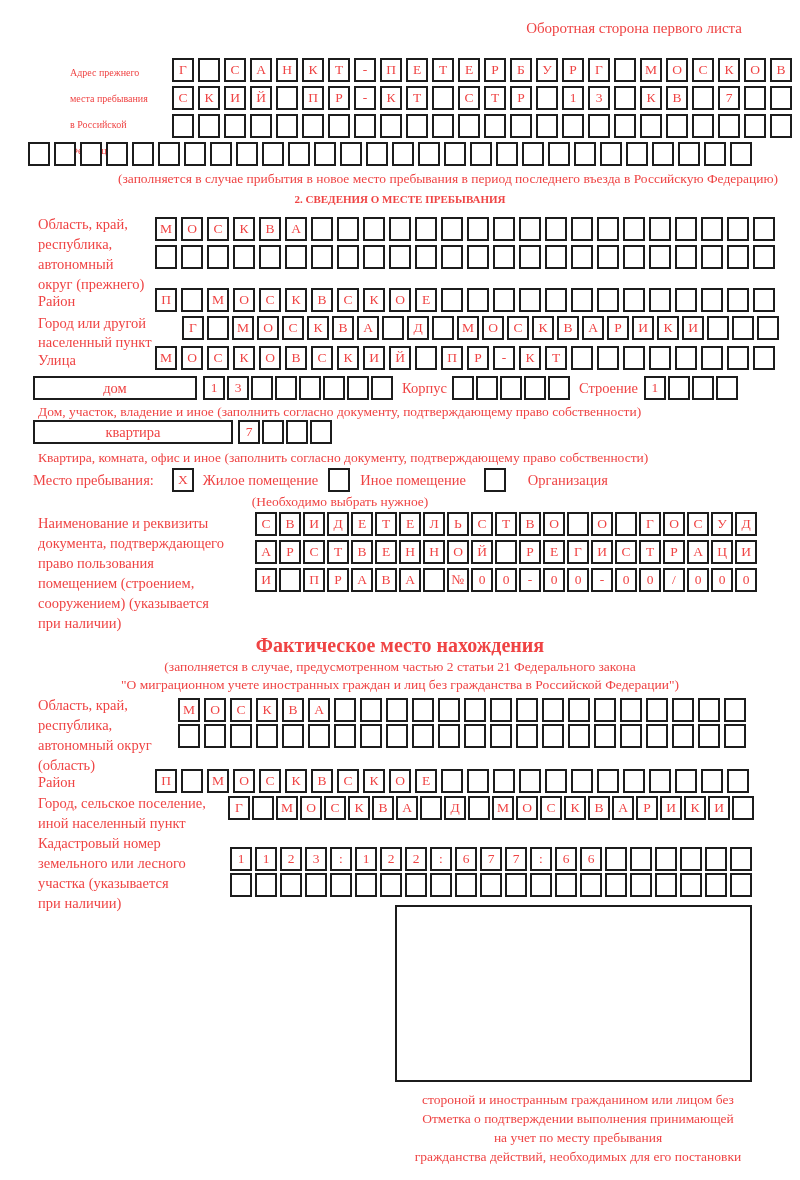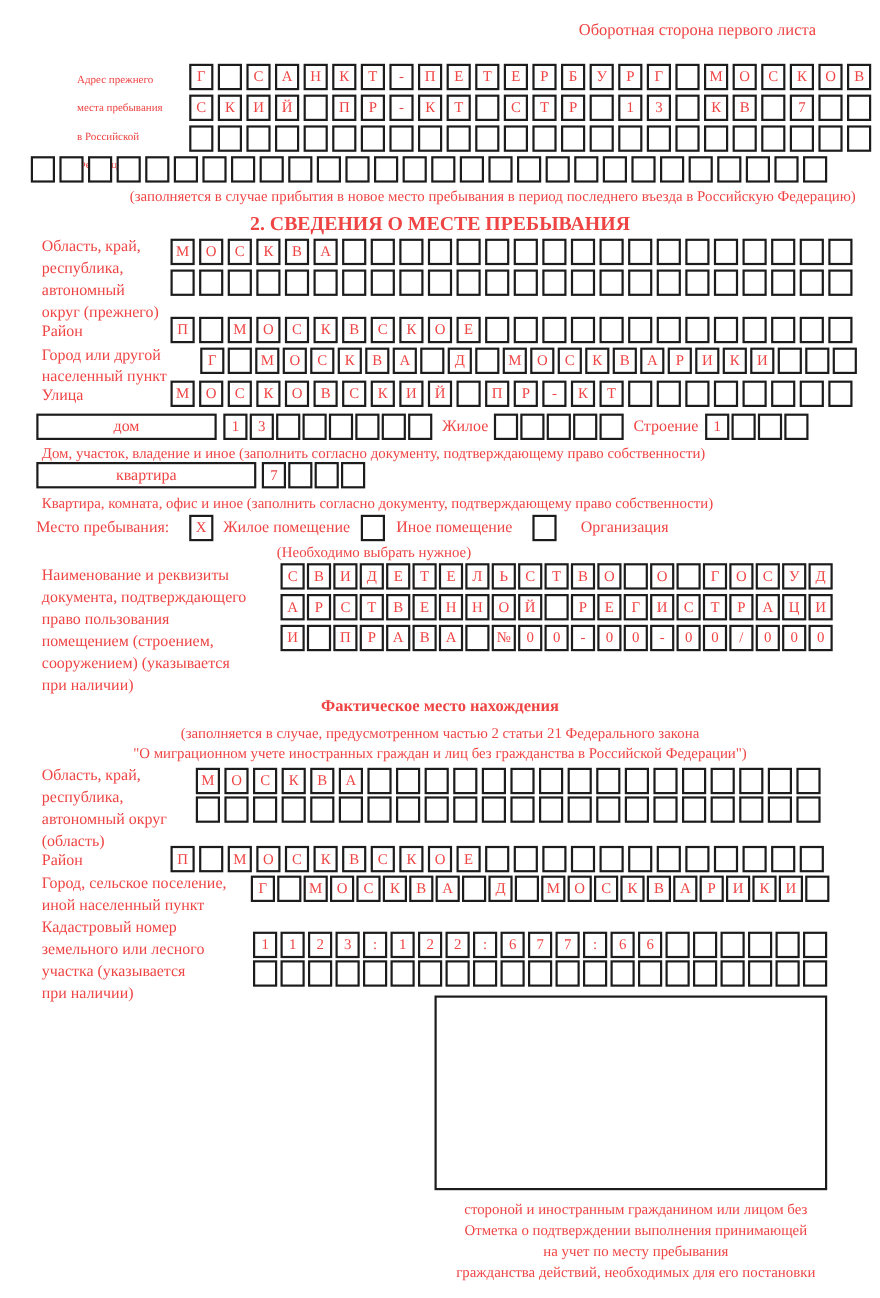--- a/index.html
+++ b/index.html
@@ -21,21 +21,21 @@
     flex:none;width:22px;height:24px;box-sizing:border-box;border:2px solid #1c1c1c;
     display:flex;align-items:center;justify-content:center;
     font-size:13.5px;line-height:1;background:#fff;
   }
   .widebox{
     box-sizing:border-box;border:2px solid #1c1c1c;height:24px;
     display:flex;align-items:center;justify-content:center;font-size:14.5px;background:#fff;flex:none;
   }
   .center-full{left:0;width:800px;text-align:center;}
   .note{font-size:13.5px;}
-  .sec-title{font-weight:bold;font-size:18px;}
+  .sec-title{font-weight:bold;font-size:11px;}
   .caption{font-size:13.5px;white-space:nowrap;}
   .inline-row{display:flex;align-items:center;font-size:14.5px;}
   .stamp-box{box-sizing:border-box;border:2px solid #1c1c1c;background:#fff;}
   .stamp-cap{font-size:13.5px;line-height:19px;text-align:center;}
 </style>
 </head>
 <body>
 
 <div class="page">
 
@@ -318,21 +318,21 @@
     <div class="boxrow tight" style="margin-left:6px;">
         <span class="cell">1</span>
         <span class="cell">3</span>
         <span class="cell"></span>
         <span class="cell"></span>
         <span class="cell"></span>
         <span class="cell"></span>
         <span class="cell"></span>
         <span class="cell"></span>
       </div>
-    <span style="margin-left:9px;">Жилое</span>
+    <span style="margin-left:9px;">Корпус</span>
     <div class="boxrow tight" style="margin-left:5px;">
         <span class="cell"></span>
         <span class="cell"></span>
         <span class="cell"></span>
         <span class="cell"></span>
         <span class="cell"></span>
       </div>
     <span style="margin-left:9px;">Строение</span>
     <div class="boxrow tight" style="margin-left:6px;">
         <span class="cell">1</span>
@@ -438,21 +438,21 @@
         <span class="cell">-</span>
         <span class="cell">0</span>
         <span class="cell">0</span>
         <span class="cell">/</span>
         <span class="cell">0</span>
         <span class="cell">0</span>
         <span class="cell">0</span>
       </div>
   </div>
 
-  <div class="abs sec-title center-full" style="top:634px;font-size:15px;">Фактическое место нахождения</div>
+  <div class="abs sec-title center-full" style="top:634px;font-size:20px;">Фактическое место нахождения</div>
   <div class="abs note center-full" style="top:659px;">(заполняется в случае, предусмотренном частью 2 статьи 21 Федерального закона</div>
   <div class="abs note center-full" style="top:677px;">"О миграционном учете иностранных граждан и лиц без гражданства в Российской Федерации")</div>
 
   <div class="abs lbl" style="left:38px;top:695px;">
     <div class="line">Область, край,</div>
     <div class="line">республика,</div>
     <div class="line">автономный округ</div>
     <div class="line">(область)</div>
   </div>
   <div class="abs rows vtight" style="left:178px;top:698px;">

